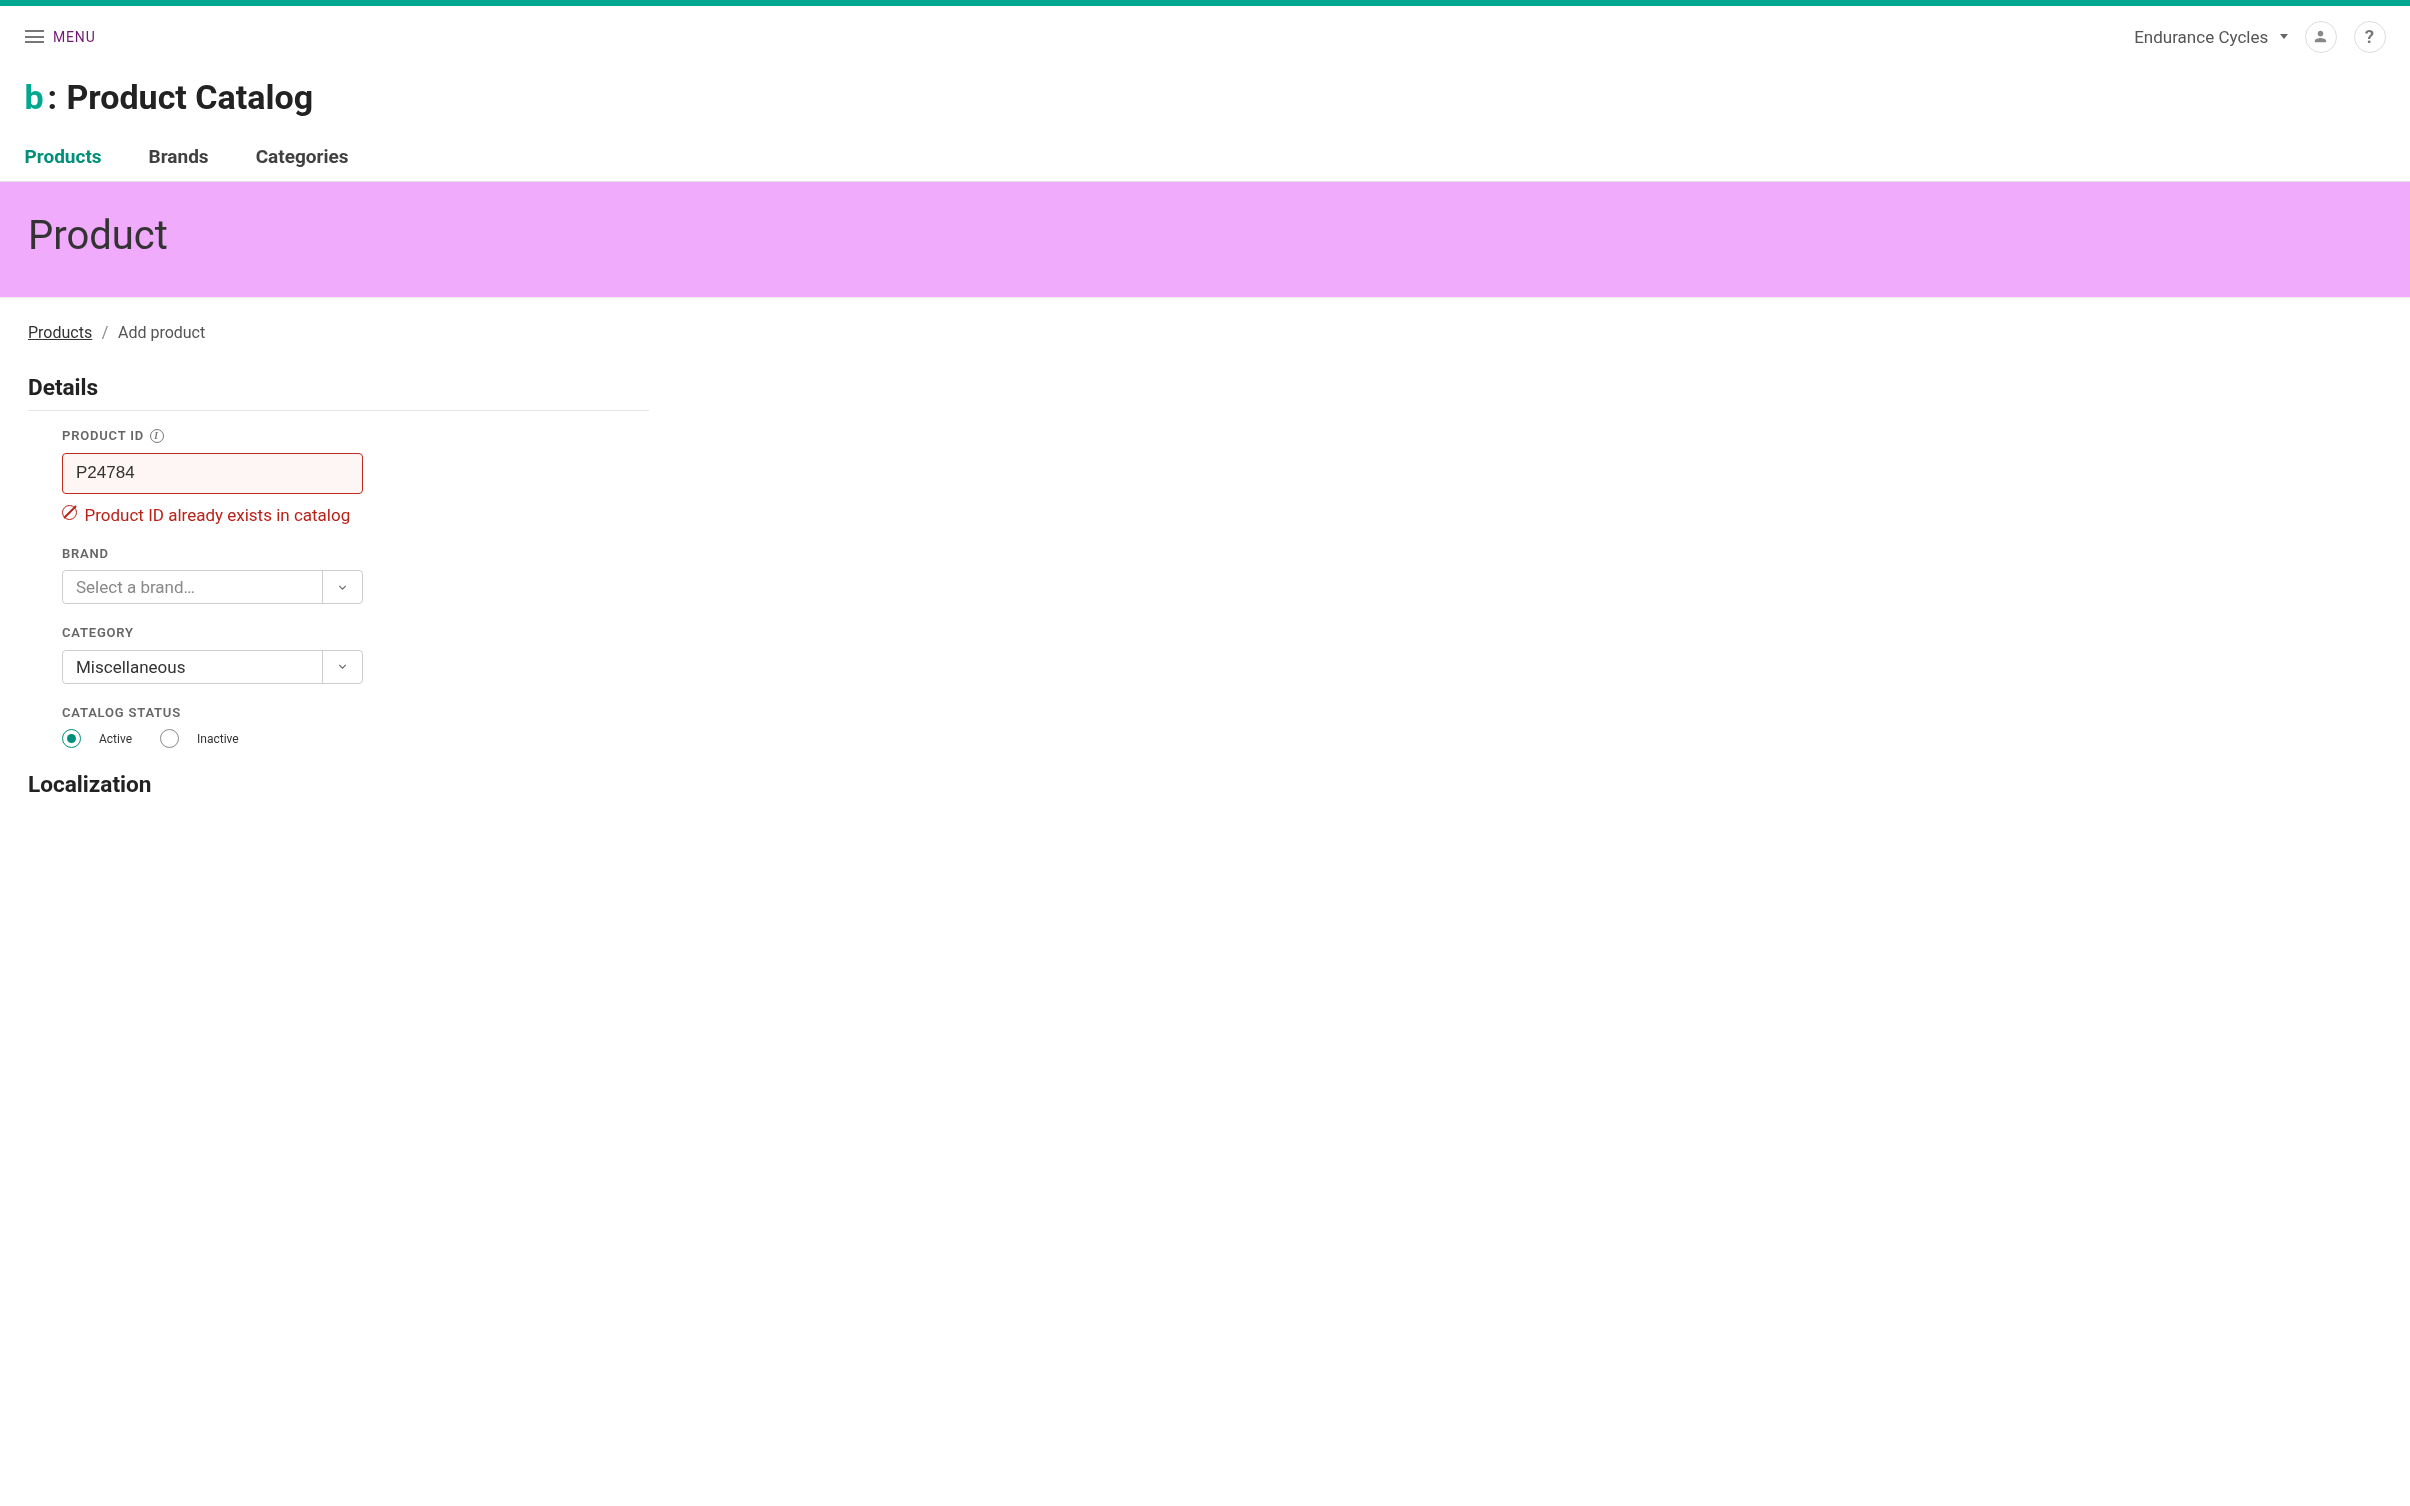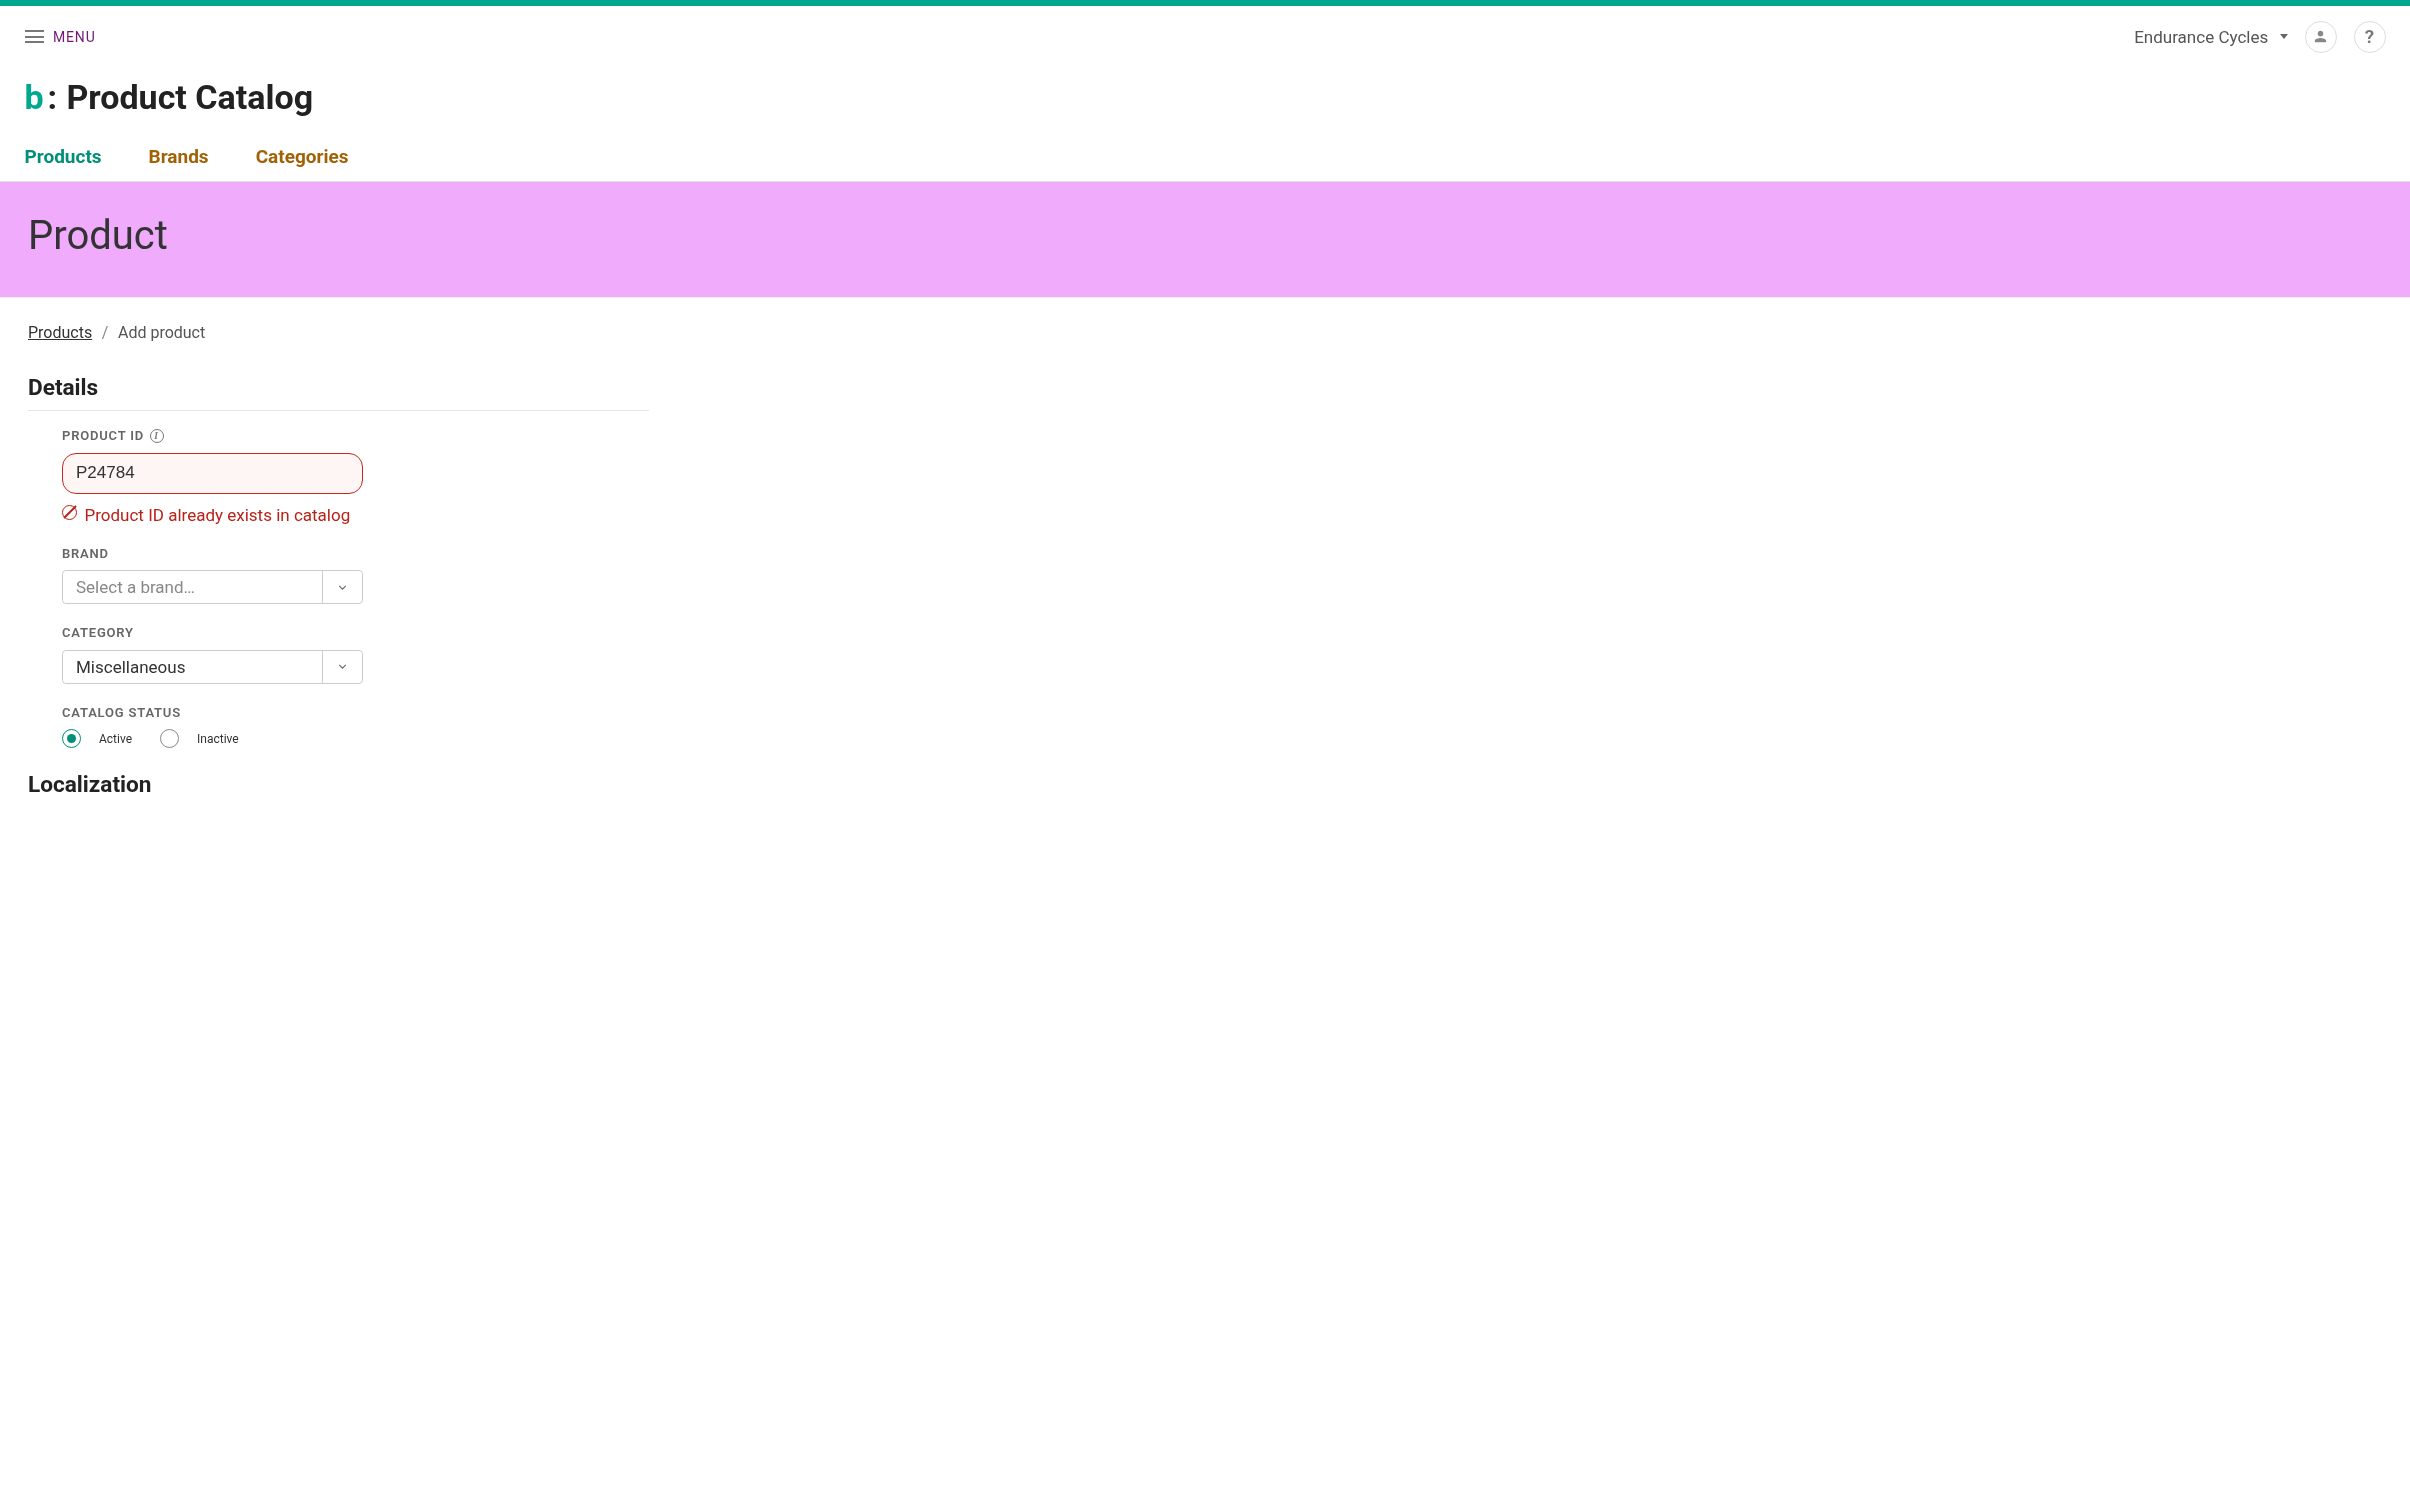--- a/index.html
+++ b/index.html
@@ -111,21 +111,21 @@
     }
     .tabs {
       display: flex;
       gap: 47px;
       padding: 19px 24.5px 13px 24.5px;
       border-bottom: 0.9px solid #e0e0e0;
     }
     .tab {
       font-size: 19px;
       font-weight: 700;
-      color: #a16207;
+      color: #404040;
       cursor: pointer;
     }
     .tab.active {
       color: #008f78;
     }
     .page-subheader {
       background: #f0abfc;
       padding: 30px 28px 38px 28px;
       border-bottom: 0.9px solid #eee;
     }
@@ -190,21 +190,21 @@
       color: #777;
       font-style: italic;
       font-family: Georgia, serif;
     }
     .text-input {
       width: 301px;
       height: 41px;
       padding: 0 13px;
       font-size: 17px;
       border: 0.9px solid #c22a1f;
-      border-radius: 14px;
+      border-radius: 4px;
       background: #fdf6f5;
       color: #333;
       outline: none;
     }
     .error-row {
       display: flex;
       align-items: flex-start;
       gap: 7.5px;
       margin-top: 11.3px;
       color: #b82218;

